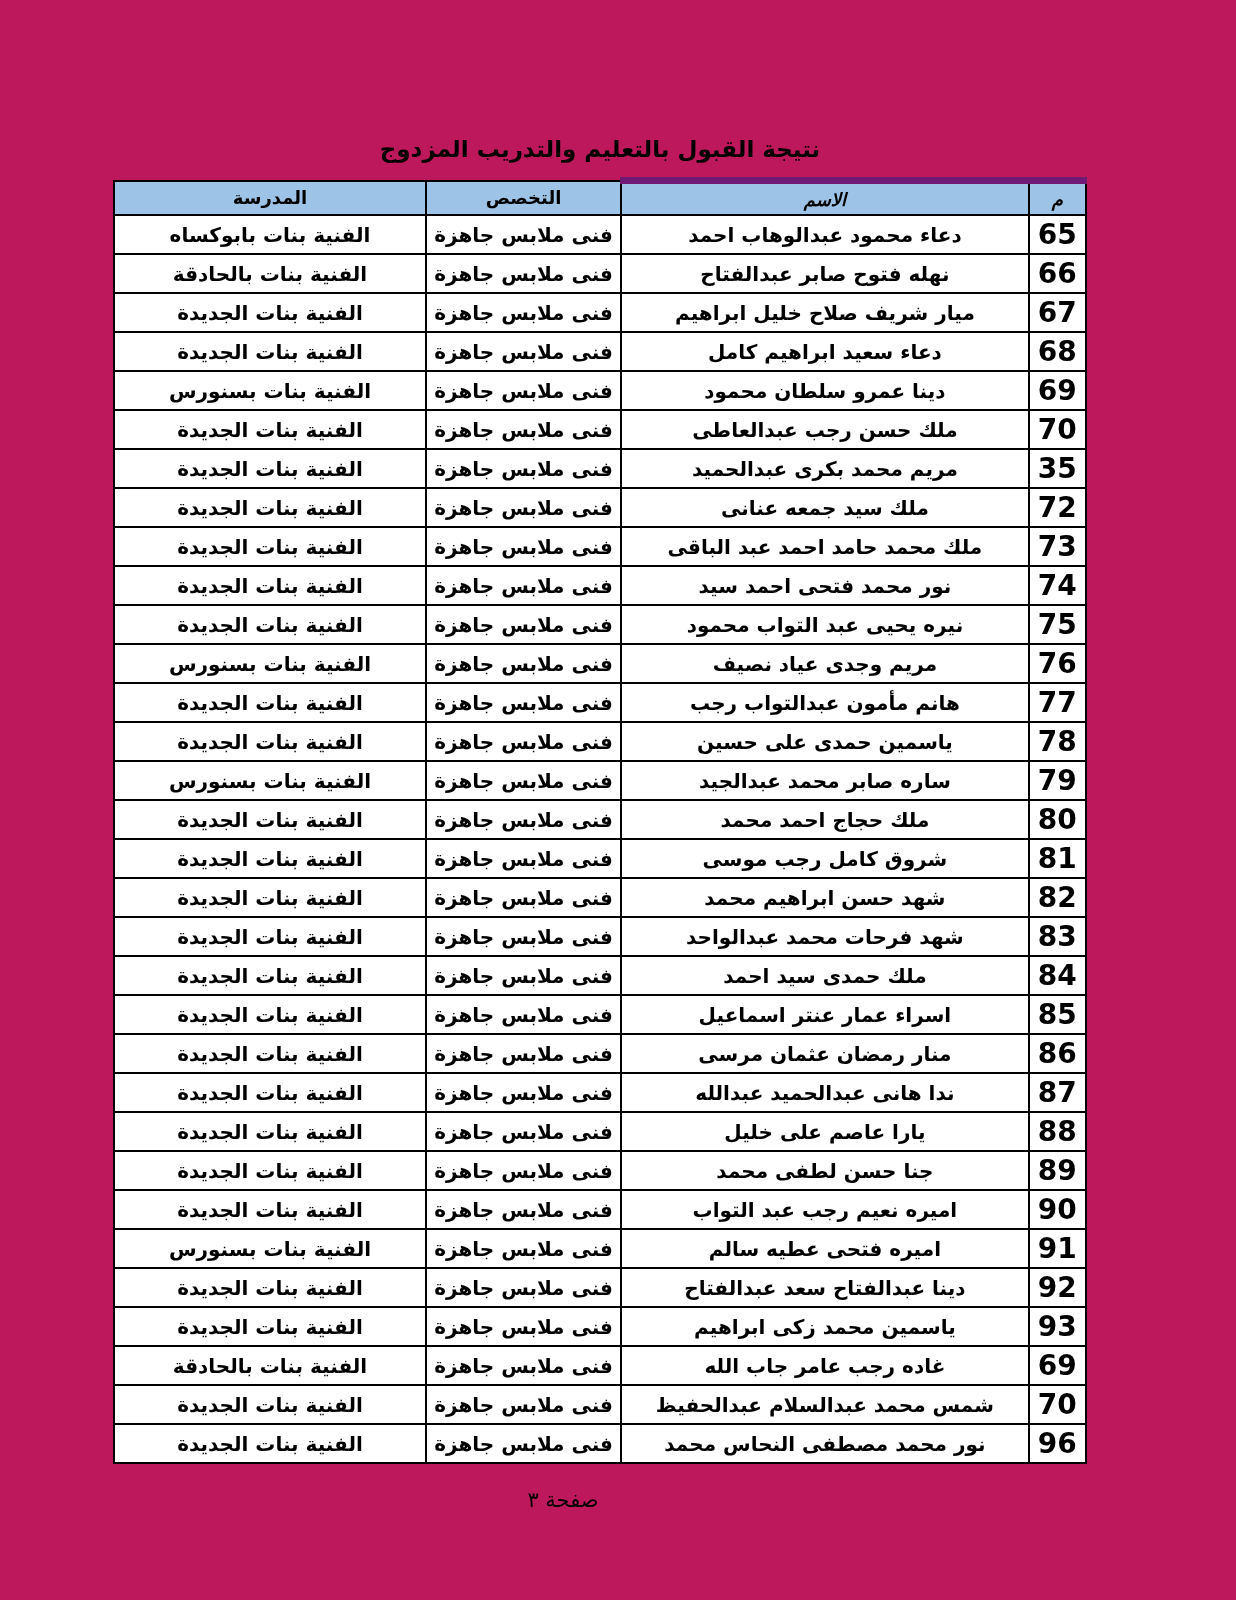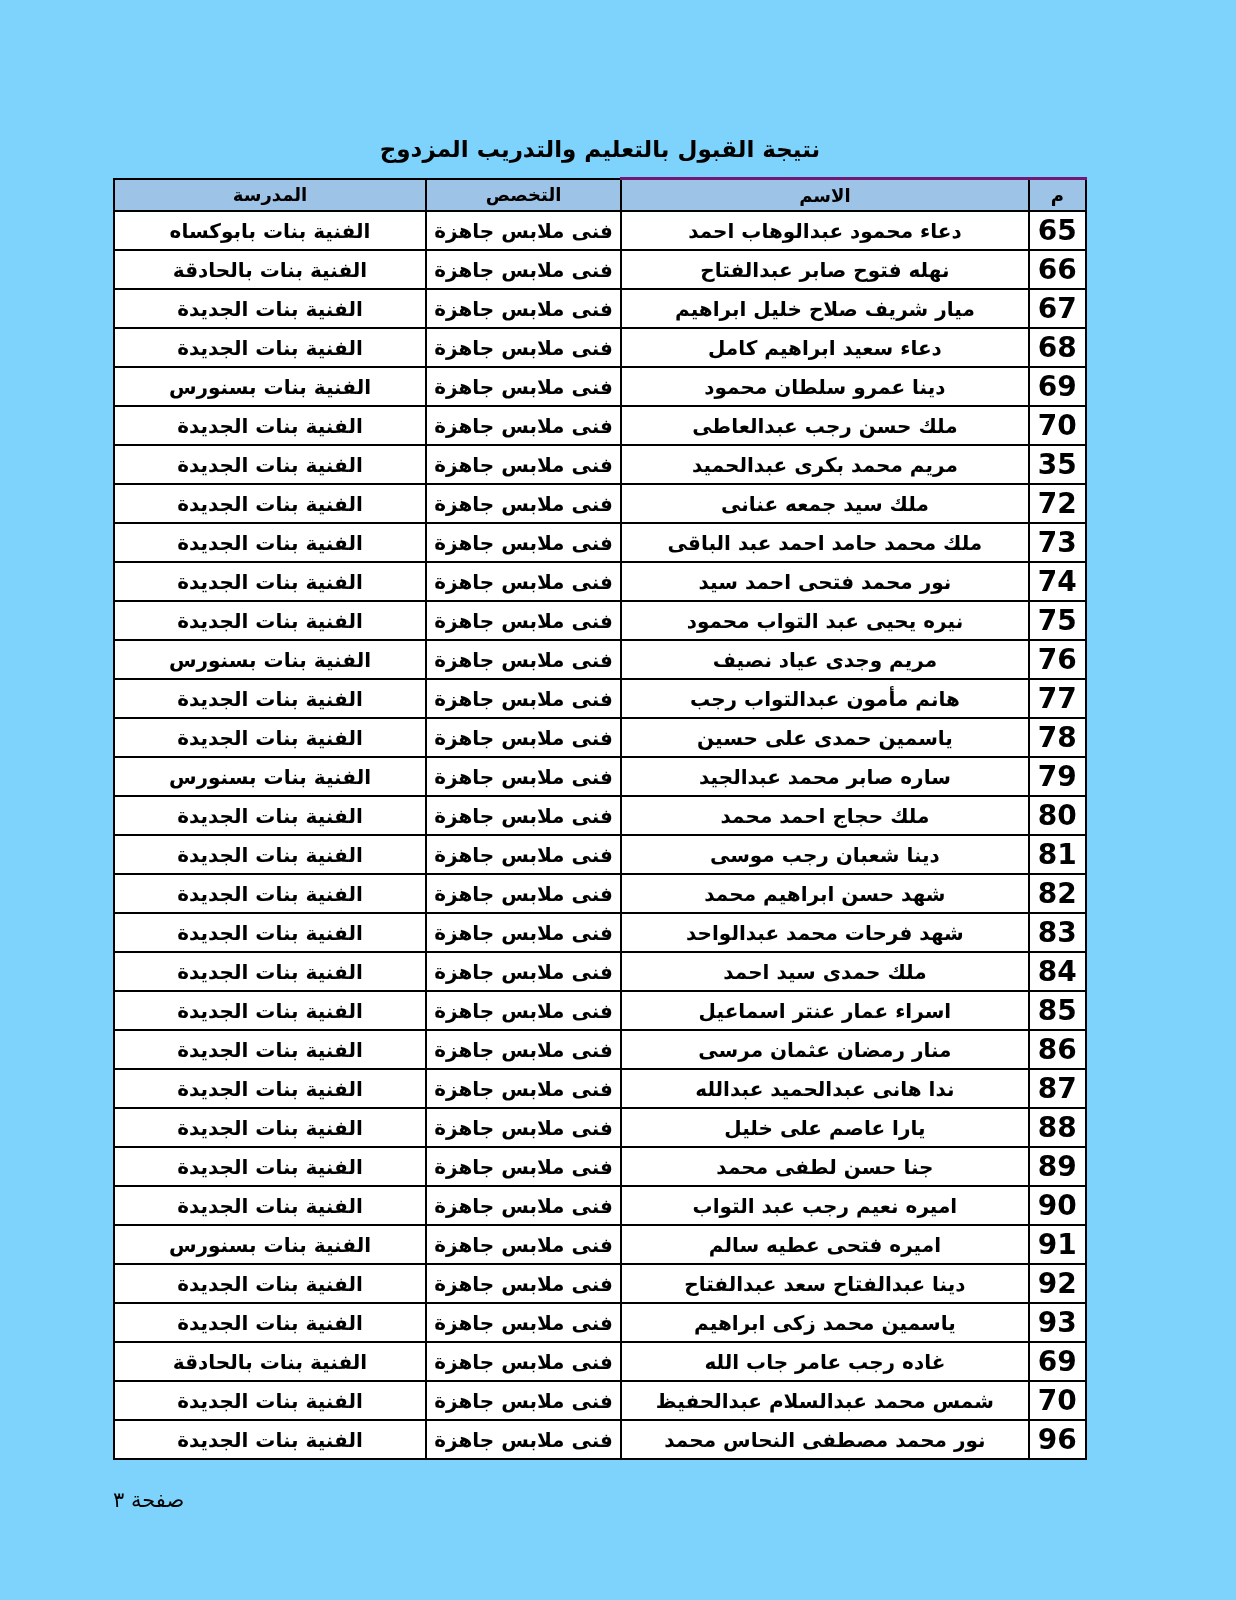--- a/index.html
+++ b/index.html
@@ -11,21 +11,21 @@
     width: 1236px;
     height: 1600px;
     font-family: "DejaVu Sans", sans-serif;
     color: #000000;
     position: relative;
     overflow: hidden;
   }
   .page {
     position: absolute;
     inset: 0;
-    background: #7dd3fc;
+    background: #be185d;
   }
   .doc-title {
     position: absolute;
     top: 136px;
     left: 113px;
     width: 974px;
     text-align: center;
     font-size: 23px;
     font-weight: bold;
     direction: rtl;
@@ -51,41 +51,42 @@
     overflow: hidden;
     white-space: nowrap;
   }
   table.results th {
     background: #9DC3E6;
     height: 30px;
     font-size: 18px;
     font-weight: bold;
   }
   table.results th.thick-top {
-    border-top: 3px solid #701a75;
+    border-top: 7px solid #701a75;
+    font-style: italic;
   }
   table.results td {
     height: 37px;
     font-size: 20px;
     font-weight: bold;
     background: #ffffff;
   }
   table.results td.col-num {
     font-size: 28px;
   }
   .col-num    { width: 57px;  }
   .col-name   { width: 405px; }
   .col-spec   { width: 194px; }
   .col-school { width: 310px; }
   .page-footer {
     position: absolute;
     top: 1488px;
     left: 113px;
     width: 900px;
-    text-align: left;
+    text-align: center;
     font-size: 21px;
     direction: rtl;
   }
 </style>
 </head>
 <body>
 
 <div class="page">
 
   <div class="doc-title">نتيجة القبول بالتعليم والتدريب المزدوج</div>
@@ -198,21 +199,21 @@
             <td class="col-school">الفنية بنات بسنورس</td>
           </tr>
           <tr>
             <td class="col-num">80</td>
             <td class="col-name">ملك حجاج احمد محمد</td>
             <td class="col-spec">فنى ملابس جاهزة</td>
             <td class="col-school">الفنية بنات الجديدة</td>
           </tr>
           <tr>
             <td class="col-num">81</td>
-            <td class="col-name">دينا شعبان رجب موسى</td>
+            <td class="col-name">شروق كامل رجب موسى</td>
             <td class="col-spec">فنى ملابس جاهزة</td>
             <td class="col-school">الفنية بنات الجديدة</td>
           </tr>
           <tr>
             <td class="col-num">82</td>
             <td class="col-name">شهد حسن ابراهيم محمد</td>
             <td class="col-spec">فنى ملابس جاهزة</td>
             <td class="col-school">الفنية بنات الجديدة</td>
           </tr>
           <tr>

